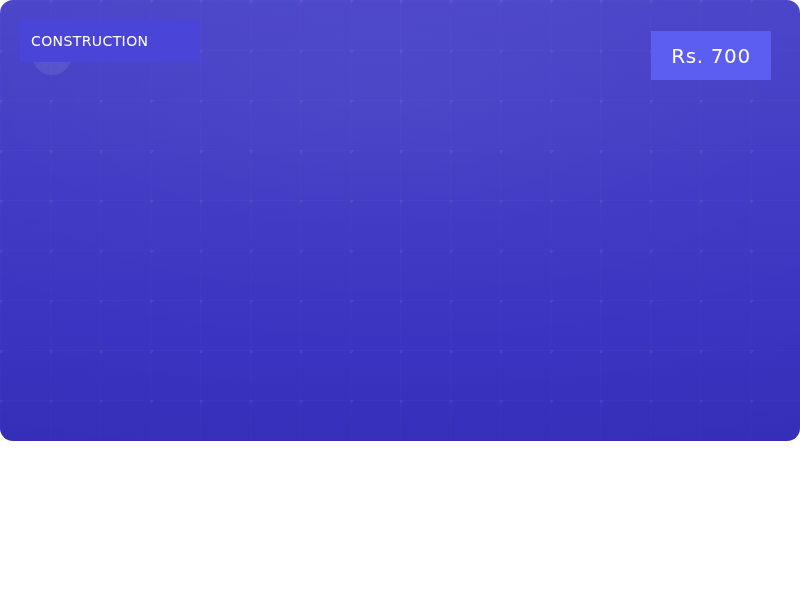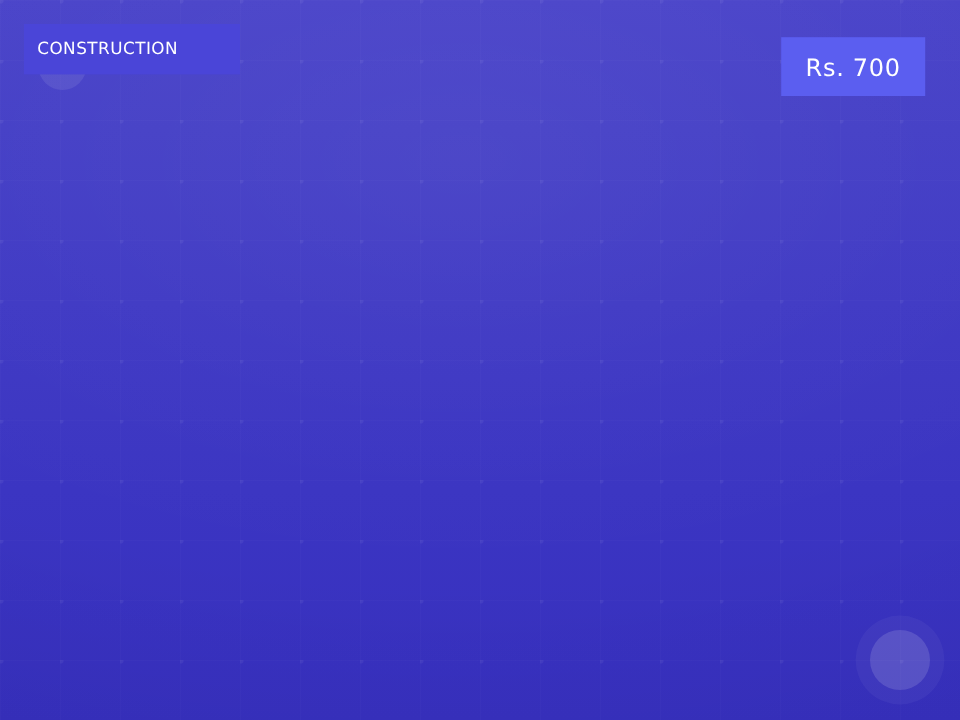--- a/index.html
+++ b/index.html
@@ -10,28 +10,29 @@
   body {
     width: 800px;
     height: 600px;
     overflow: hidden;
     font-family: "DejaVu Sans", "Liberation Sans", sans-serif;
   }
 
   #stage {
     position: relative;
     width: 800px;
-    height: 600px;
+    height: 441px;
     overflow: hidden;
     background: linear-gradient(180deg,
         #4a44c9 0%,
         #4540c6 18%,
         #403ac4 42%,
         #3b35c2 68%,
         #3730bf 100%);
+    border-radius: 13px;
   }
 
   
   #grid-pattern {
     position: absolute;
     inset: 0;
     pointer-events: none;
     background-image:
       radial-gradient(circle at 1px 1px, rgba(255,255,255,0.055) 1.6px, rgba(255,255,255,0) 2.2px),
       linear-gradient(to right, rgba(255,255,255,0.016) 1px, rgba(255,255,255,0) 1px),

